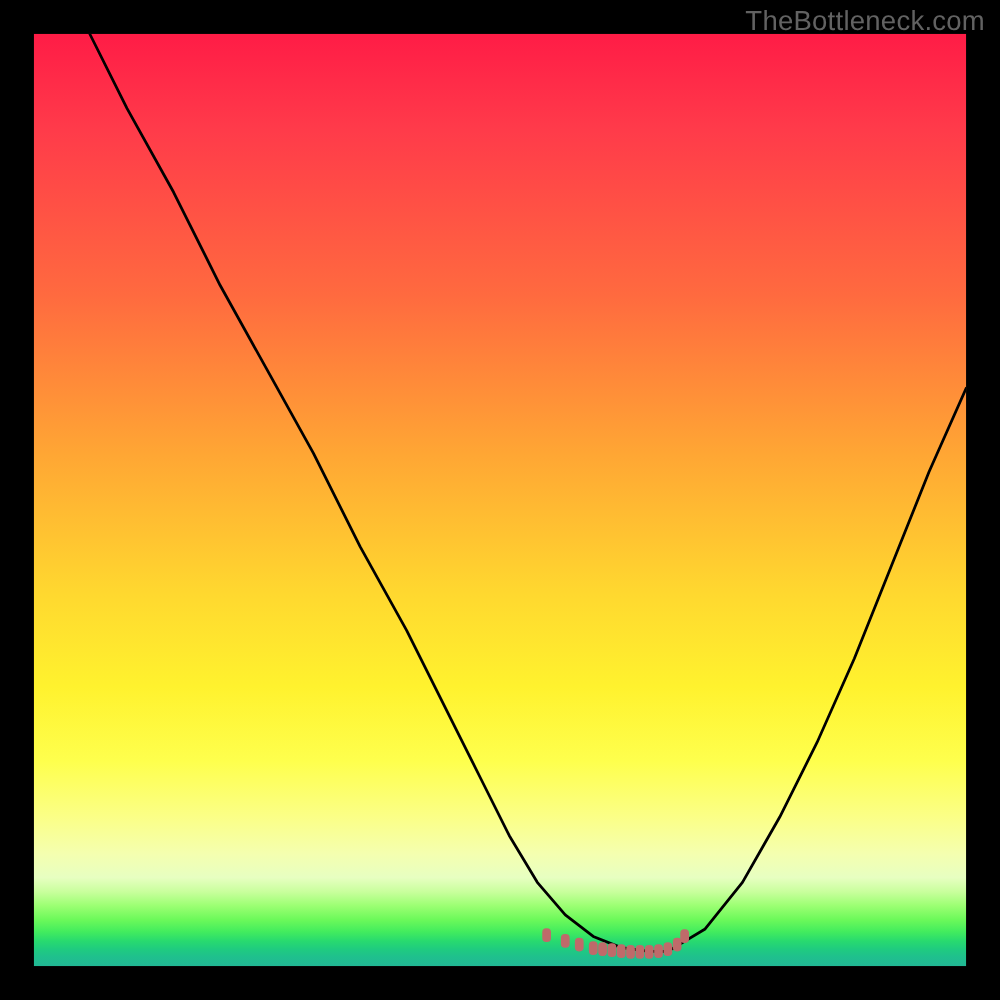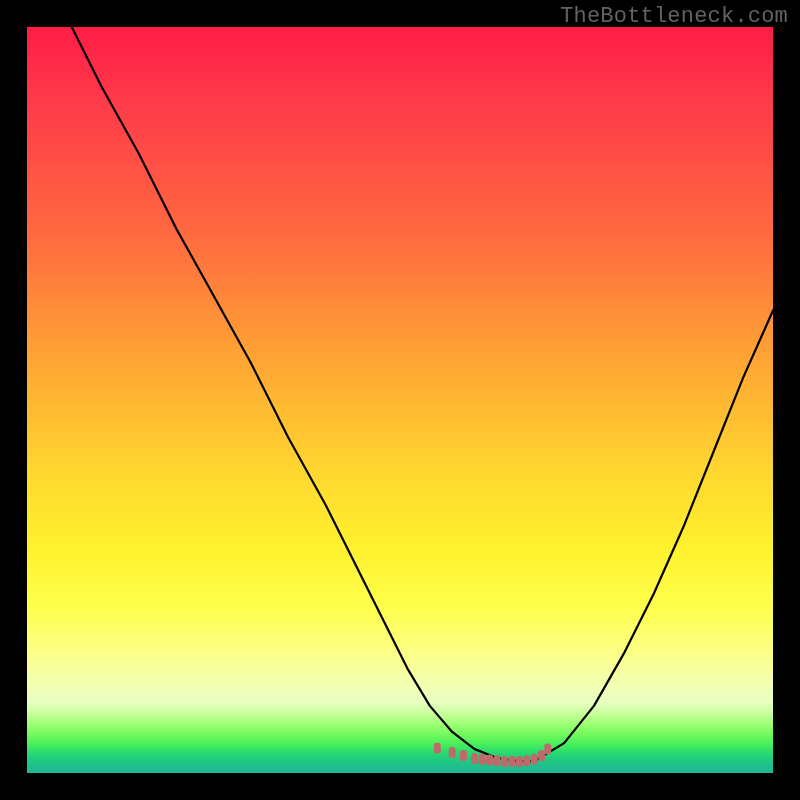--- a/index.html
+++ b/index.html
@@ -13,21 +13,21 @@
   .frame {
     position: relative;
     width: 800px;
     height: 800px;
     background: #000;
   }
   .watermark {
     position: absolute;
     top: 4px;
     right: 12px;
-    font-family: Liberation Mono, monospace;
+    font-family: Liberation Sans, sans-serif;
     font-size: 22px;
     color: #626262;
     font-weight: 400;
     letter-spacing: 0.2px;
   }
   .plot-area {
     position: absolute;
     left: 27px;
     top: 27px;
     width: 746px;

